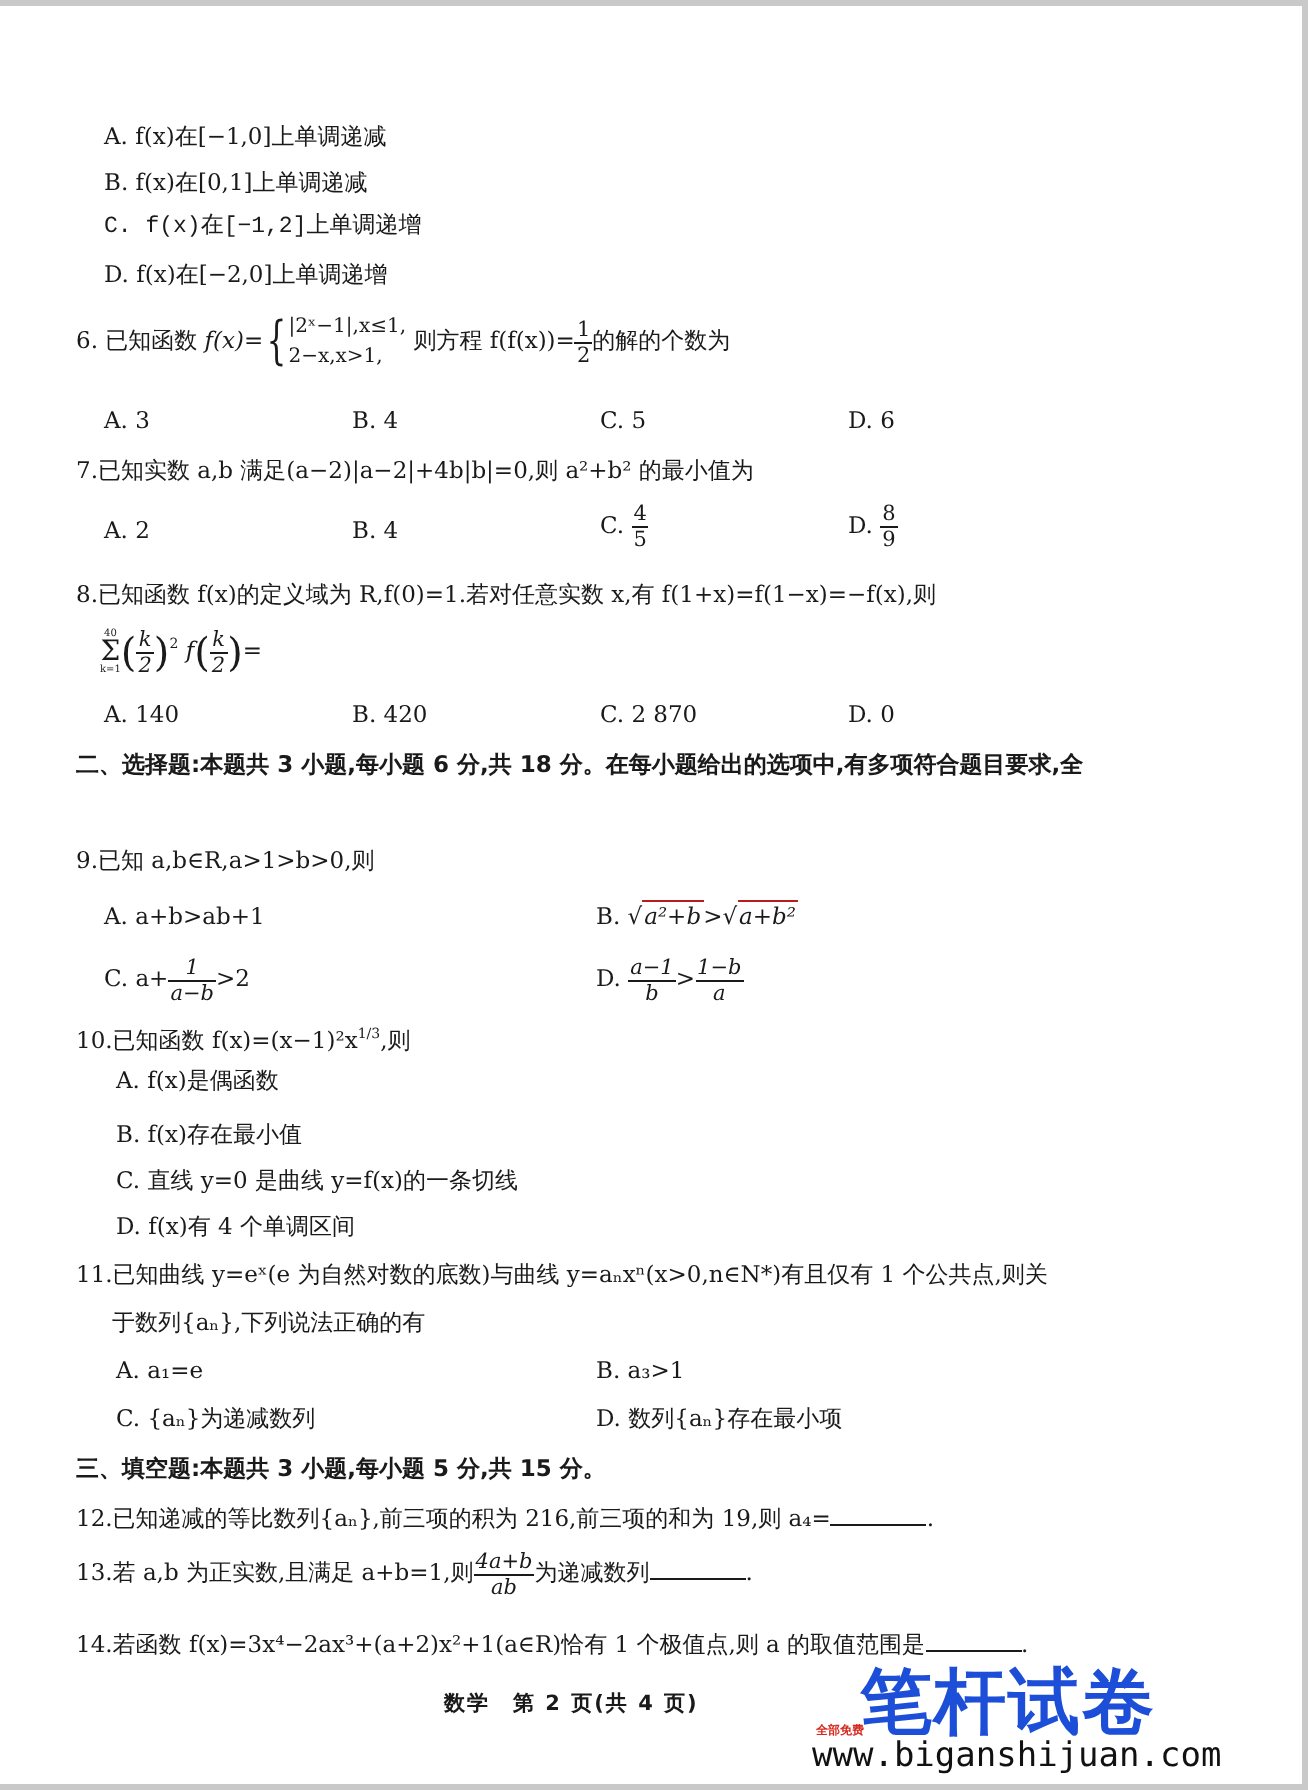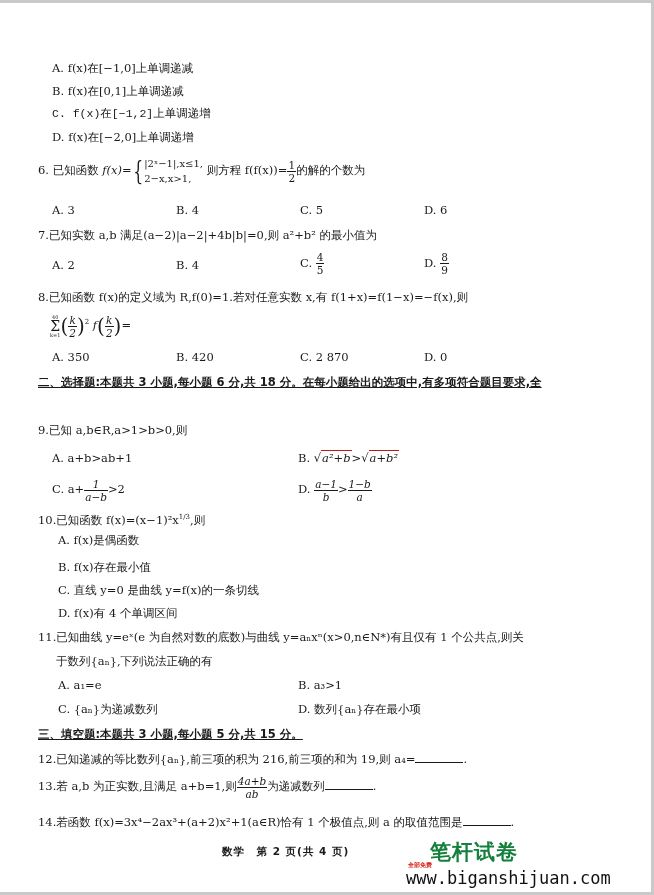--- a/index.html
+++ b/index.html
@@ -15,21 +15,21 @@
     width: 651px; height: 889px;
     background: #ffffff;
   }
   .line {
     position: absolute;
     font-size: 11.5px;
     line-height: 14px;
     white-space: nowrap;
   }
   .it { font-style: italic; }
-  .bold { font-weight: bold; font-family: "DejaVu Sans", "Liberation Sans", sans-serif; text-decoration: underline; }
+  .bold { font-weight: bold; font-family: "DejaVu Sans", "Liberation Sans", sans-serif; }
   .sec { font-size: 11.5px; }
   sup, sub { font-size: 7px; line-height: 0; }
   .frac {
     display: inline-block; vertical-align: middle;
     text-align: center; font-size: 10.5px; line-height: 12px;
   }
   .frac .num { display: block; border-bottom: 1px solid #1a1a1a; padding: 0 1px; }
   .frac .den { display: block; padding: 0 1px; }
   .brace {
     display: inline-block; vertical-align: middle;
@@ -52,23 +52,23 @@
   .sum .sig { display: block; font-size: 14px; line-height: 12px; }
   .paren-big { font-size: 20px; vertical-align: middle; line-height: 20px; }
   .footer {
     position: absolute; left: 222px; top: 842px;
     font-size: 10.5px; font-weight: bold;
     font-family: "DejaVu Sans", "Liberation Sans", sans-serif;
     letter-spacing: 1px;
   }
   .logo-title {
     position: absolute; left: 430px; top: 833px;
-    font-size: 21px; line-height: 32px; font-weight: bold;
+    font-size: 36px; line-height: 32px; font-weight: bold;
     font-family: "DejaVu Sans", "Liberation Sans", sans-serif;
-    color: #15803d; letter-spacing: 1px;
+    color: #1d4ed8; letter-spacing: 1px;
   }
   .logo-url {
     position: absolute; left: 406px; top: 865px;
     font-size: 17px; line-height: 20px;
     font-family: "DejaVu Sans Mono", "Liberation Mono", monospace;
     color: #111;
   }
   .logo-free {
     position: absolute; left: 408px; top: 858px;
     font-size: 6px; color: #d6281e; font-weight: bold;
@@ -106,21 +106,21 @@
   <div class="line" style="left:176px;top:255px;">B. 4</div>
   <div class="line" style="left:300px;top:248px;"><span>C.</span> <span class="frac"><span class="num">4</span><span class="den">5</span></span></div>
   <div class="line" style="left:424px;top:248px;"><span>D.</span> <span class="frac"><span class="num">8</span><span class="den">9</span></span></div>
 
   <div class="line" style="left:38px;top:287px;">
     <span>8.</span><span>已知函数 f(x)的定义域为 R,f(0)=1.若对任意实数 x,有 f(1+x)=f(1−x)=−f(x),则</span>
   </div>
   <div class="line" style="left:50px;top:307px;line-height:30px;">
     <span class="sum"><span>40</span><span class="sig">Σ</span><span>k=1</span></span><span class="paren-big">(</span><span class="frac it"><span class="num">k</span><span class="den">2</span></span><span class="paren-big">)</span><sup>2</sup> <span class="it">f</span><span class="paren-big">(</span><span class="frac it"><span class="num">k</span><span class="den">2</span></span><span class="paren-big">)</span><span>=</span>
   </div>
-  <div class="line" style="left:52px;top:347px;">A. 350</div>
+  <div class="line" style="left:52px;top:347px;">A. 140</div>
   <div class="line" style="left:176px;top:347px;">B. 420</div>
   <div class="line" style="left:300px;top:347px;">C. 2 870</div>
   <div class="line" style="left:424px;top:347px;">D. 0</div>
 
   <div class="line bold sec" style="left:38px;top:372px;">二、选择题:本题共 3 小题,每小题 6 分,共 18 分。在每小题给出的选项中,有多项符合题目要求,全</div>
 
   <div class="line" style="left:38px;top:420px;">
     <span>9.</span><span>已知 a,b∈R,a&gt;1&gt;b&gt;0,则</span>
   </div>
   <div class="line" style="left:52px;top:448px;">A. a+b&gt;ab+1</div>

